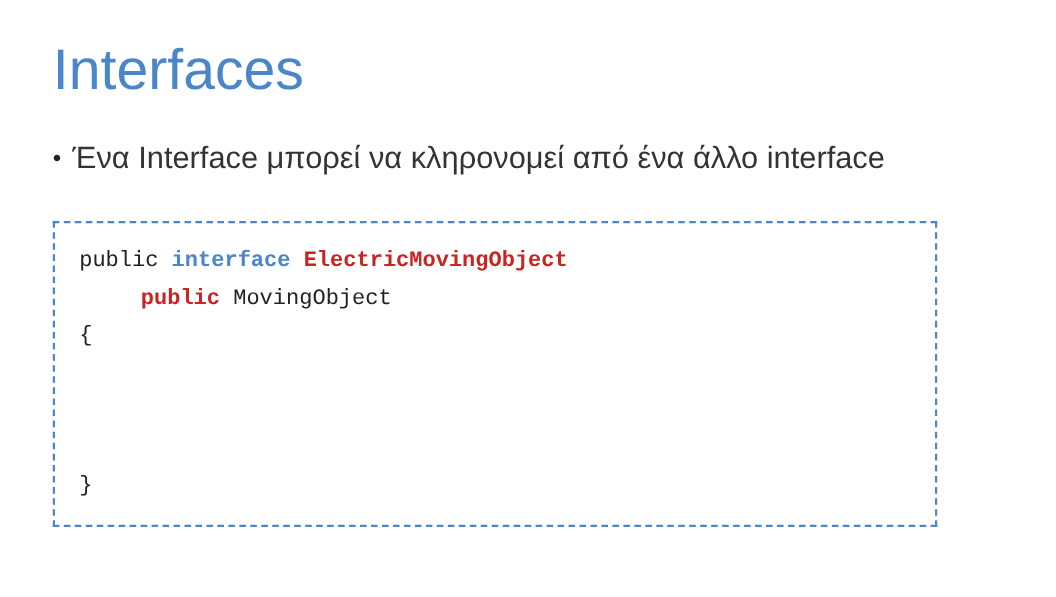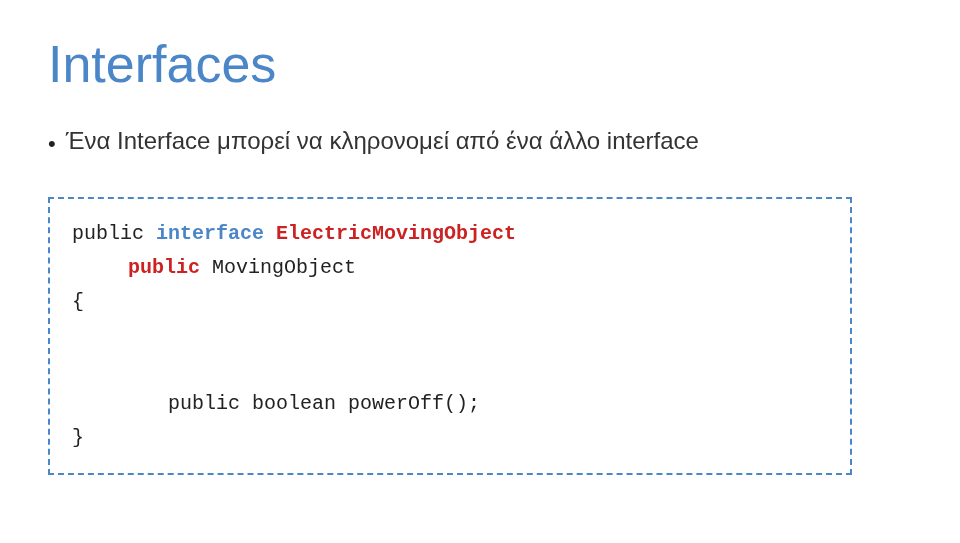--- a/index.html
+++ b/index.html
@@ -48,21 +48,21 @@
     .bullet-dot {
       color: #222222;
       font-size: 22px;
       margin-right: 10px;
       margin-top: 4px;
       flex-shrink: 0;
     }
 
     .bullet-text {
       color: #333333;
-      font-size: 24px;
+      font-size: 28px;
       line-height: 1.35;
     }
 
     .code-box {
       border: 2.5px dashed #4a86c8;
       padding: 18px 28px 18px 22px;
       margin-top: 10px;
       display: inline-block;
       width: 93%;
       background: #fff;
@@ -112,20 +112,20 @@
       <span class="code-indent"></span><span class="kw-red">public</span><span> MovingObject</span>
     </div>
     <div class="code-line">
       <span>{</span>
     </div>
     <div class="code-line">
       <span>&nbsp;&nbsp;&nbsp;&nbsp;&nbsp;&nbsp;&nbsp;&nbsp;</span>
     </div>
     <div class="code-line">&nbsp;</div>
     <div class="code-line">
-      <span>&nbsp;&nbsp;&nbsp;&nbsp;&nbsp;&nbsp;&nbsp;&nbsp;</span><span>public boolean powerOff();</span>
+      <span>&nbsp;&nbsp;&nbsp;&nbsp;&nbsp;&nbsp;&nbsp;&nbsp;</span>
     </div>
     <div class="code-line">
       <span>}</span>
     </div>
   </div>
 
 </div>
 
 </body></html>

